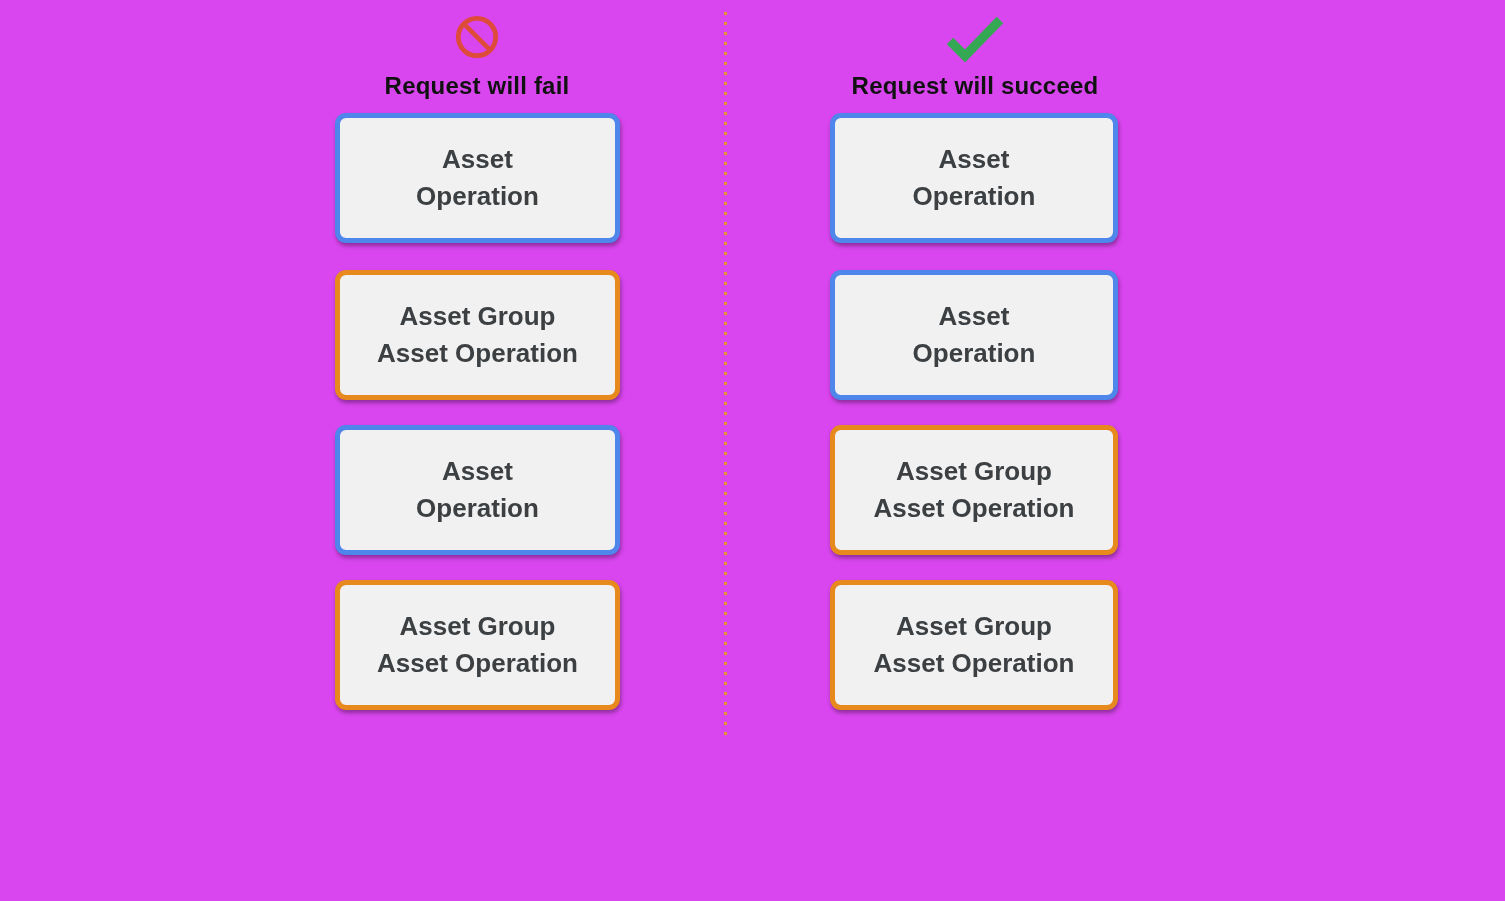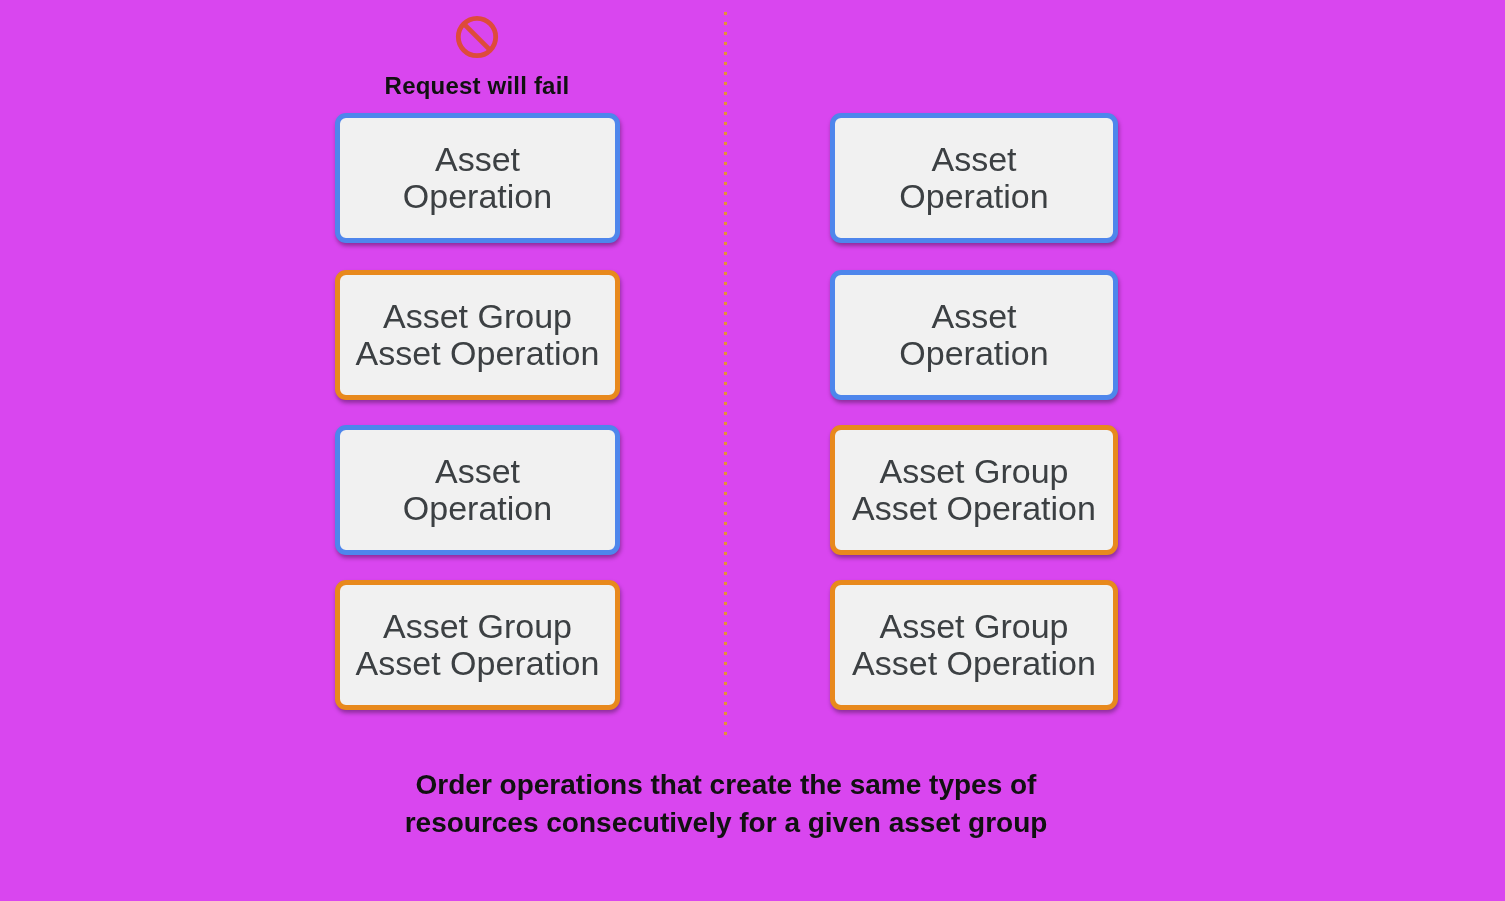--- a/index.html
+++ b/index.html
@@ -44,22 +44,22 @@
     background: #F1F1F1;
     border: 5px solid #999;
     border-radius: 11px;
     box-shadow: 1px 3px 4px rgba(0,0,0,0.35);
     display: flex;
     align-items: center;
     justify-content: center;
     text-align: center;
   }
   .box .box-label {
-    font-size: 34px;
-    font-weight: normal;
+    font-size: 26px;
+    font-weight: bold;
     line-height: 37px;
     color: #3C4043;
     white-space: pre-line;
   }
   .col-fail-boxes    .box { left: 335px; }
   .col-succeed-boxes .box { left: 830px; width: 288px; }
   .row-0 { top: 113px; }
   .row-1 { top: 270px; }
   .row-2 { top: 425px; }
   .row-3 { top: 580px; }
@@ -100,20 +100,28 @@
   <div class="col-header fail">
     <span class="header-icon" style="color: rgb(222, 75, 59);">
       <svg width="46" height="46" viewBox="0 0 48 48" fill="none">
         <circle cx="24" cy="24" r="19.5" stroke="currentColor" stroke-width="5"></circle>
         <line x1="10.8" y1="10.8" x2="37.2" y2="37.2" stroke="currentColor" stroke-width="5"></line>
       </svg>
     </span>
     <div class="col-title" style="color: rgb(17, 17, 17);">Request will fail</div>
   </div>
 
+  <div class="col-header succeed">
+    <span class="header-icon" style="color: rgb(52, 168, 83);">
+      <svg width="62" height="48" viewBox="0 0 62 48" fill="none">
+        <path d="M6 27 L21 42 L56 6" stroke="currentColor" stroke-width="9" stroke-linecap="butt" stroke-linejoin="miter"></path>
+      </svg>
+    </span>
+    <div class="col-title" style="color: rgb(17, 17, 17);">Request will succeed</div>
+  </div>
 
   <div class="col-fail-boxes">
     <div class="box row-0" style="border-color: rgb(78, 134, 236); background: rgb(241, 241, 241);">
       <span class="box-label" style="color: rgb(60, 64, 67);">Asset
 Operation</span>
     </div>
     <div class="box row-1" style="border-color: rgb(232, 137, 29); background: rgb(241, 241, 241);">
       <span class="box-label" style="color: rgb(60, 64, 67);">Asset Group
 Asset Operation</span>
     </div>
@@ -141,16 +149,14 @@
     <div class="box row-2" style="border-color: rgb(232, 137, 29); background: rgb(241, 241, 241);">
       <span class="box-label" style="color: rgb(60, 64, 67);">Asset Group
 Asset Operation</span>
     </div>
     <div class="box row-3" style="border-color: rgb(232, 137, 29); background: rgb(241, 241, 241);">
       <span class="box-label" style="color: rgb(60, 64, 67);">Asset Group
 Asset Operation</span>
     </div>
   </div>
 
-  <div class="caption" style="color: rgb(17, 17, 17);">Order operations that create the same types of
-resources consecutively for a given asset group</div>
 
 </div>
 
 </body></html>

